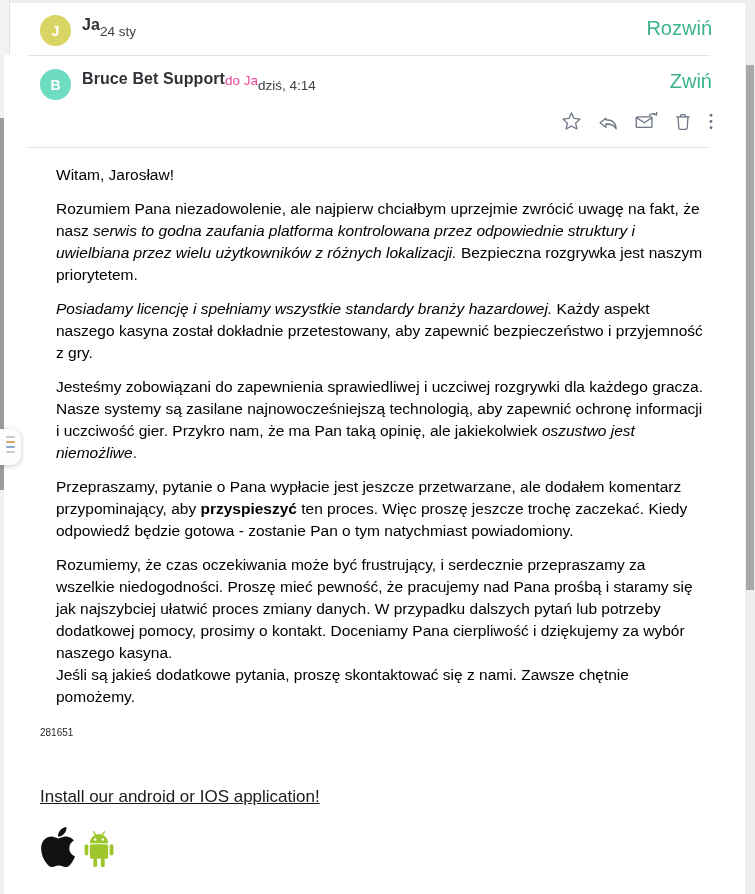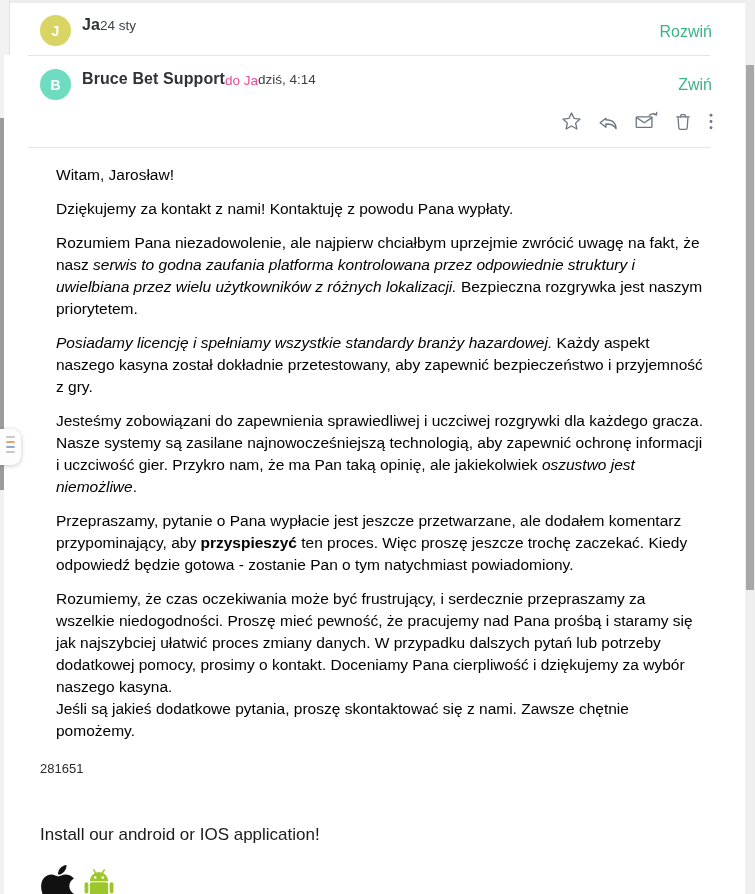--- a/index.html
+++ b/index.html
@@ -34,36 +34,36 @@
   .msg-row.first { height:52px; }
   .msg-row.second { height:91px; padding-top:13px; }
   .avatar {
     width:31px; height:31px; border-radius:50%; flex:0 0 31px;
     color:#ffffff; font-size:14px; font-weight:bold;
     display:flex; align-items:center; justify-content:center; margin-right:11px;
   }
   .meta { display:flex; }
   .sender { font-size:16px; font-weight:bold; color:#2f3237; line-height:19px; letter-spacing:.1px; }
   .sub { font-size:13.5px; color:#ec4899; line-height:17px; margin-top:3px; }
-  .date { font-size:13.5px; color:#3c4147; line-height:17px; margin-top:2px; }
+  .date { font-size:13.5px; color:#3c4147; line-height:17px; margin-top:8px; }
   .toggle {
-    position:absolute; right:33px; top:20px; font-size:16px; text-decoration:none; cursor:pointer;
+    position:absolute; right:33px; top:14px; font-size:20px; text-decoration:none; cursor:pointer;
   }
   .actions { position:absolute; right:28px; top:52px; display:flex; align-items:center; gap:9px; }
   .icon-btn { background:none; border:none; padding:2px; cursor:pointer; display:flex; align-items:center; }
   .icon-btn svg { display:block; }
 
   
   .msg-body { padding:16px 38px 0 30px; }
   .msg-body p { font-size:15.5px; line-height:22px; margin:0 0 12px 16px; max-width:676px; color:#000000; }
   .msg-body em { font-style:italic; }
   .msg-body strong { font-weight:bold;text-align:center; }
-  .ref-code { font-size:13px; color:#2a2a2a; margin-top:19px; }
+  .ref-code { font-size:10px; color:#2a2a2a; margin-top:19px; }
   .footer { margin-top:49px; }
-  .app-link { display:inline-block; font-size:17px; color:#1a1a1a; cursor:pointer; }
+  .app-link { display:inline-block; font-size:17px; color:#1a1a1a; text-decoration:underline; cursor:pointer; }
   .store-icons { margin-top:17px; display:flex; align-items:flex-end; gap:4px; }
   .store-icons svg { display:block; }
 </style>
 </head>
 <body>
 
 <div class="viewport">
   <div class="top-strip"></div>
 
   <div class="content">
@@ -132,21 +132,20 @@
           </span>
         </button>
       </div>
     </div>
 
     <hr class="divider">
 
     <div class="msg-body">
       <div id="paragraphs">
           <p><span>Witam, Jarosław!</span></p>
-          <p><span>Dziękujemy za kontakt z nami! Kontaktuję z powodu Pana wypłaty.</span></p>
           <p><span>Rozumiem Pana niezadowolenie, ale najpierw chciałbym uprzejmie zwrócić uwagę na fakt, że nasz </span><em>serwis to godna zaufania platforma kontrolowana przez odpowiednie struktury i uwielbiana przez wielu użytkowników z różnych lokalizacji.</em><span> Bezpieczna rozgrywka jest naszym priorytetem.</span></p>
           <p><em>Posiadamy licencję i spełniamy wszystkie standardy branży hazardowej.</em><span> Każdy aspekt naszego kasyna został dokładnie przetestowany, aby zapewnić bezpieczeństwo i przyjemność z gry.</span></p>
           <p><span>Jesteśmy zobowiązani do zapewnienia sprawiedliwej i uczciwej rozgrywki dla każdego gracza. Nasze systemy są zasilane najnowocześniejszą technologią, aby zapewnić ochronę informacji i uczciwość gier. Przykro nam, że ma Pan taką opinię, ale jakiekolwiek </span><em>oszustwo jest niemożliwe</em><span>.</span></p>
           <p><span>Przepraszamy, pytanie o Pana wypłacie jest jeszcze przetwarzane, ale dodałem komentarz przypominający, aby </span><strong>przyspieszyć</strong><span> ten proces. Więc proszę jeszcze trochę zaczekać. Kiedy odpowiedź będzie gotowa - zostanie Pan o tym natychmiast powiadomiony.</span></p>
           <p><span>Rozumiemy, że czas oczekiwania może być frustrujący, i serdecznie przepraszamy za wszelkie niedogodności. Proszę mieć pewność, że pracujemy nad Pana prośbą i staramy się jak najszybciej ułatwić proces zmiany danych. W przypadku dalszych pytań lub potrzeby dodatkowej pomocy, prosimy o kontakt. Doceniamy Pana cierpliwość i dziękujemy za wybór naszego kasyna.</span><br><span>Jeśli są jakieś dodatkowe pytania, proszę skontaktować się z nami. Zawsze chętnie pomożemy.</span></p>
         </div>
       <div class="ref-code">281651</div>
 
       <div class="footer">
         <a class="app-link">Install our android or IOS application!</a>

